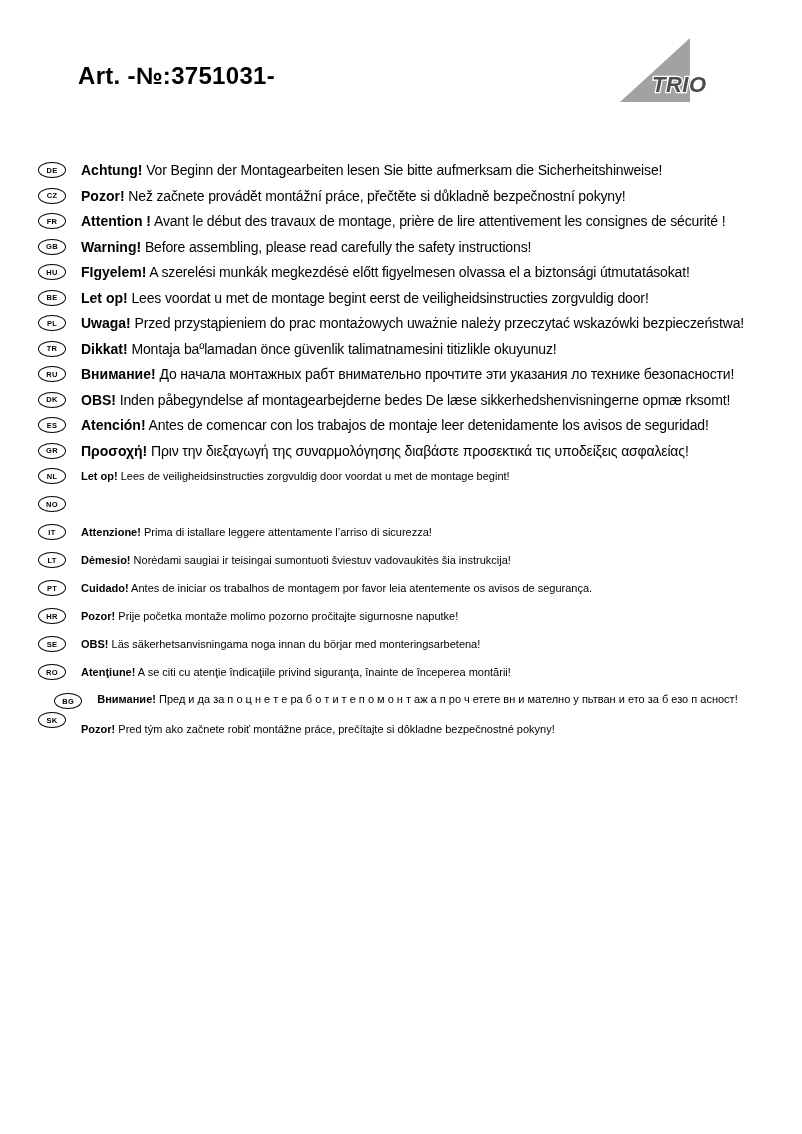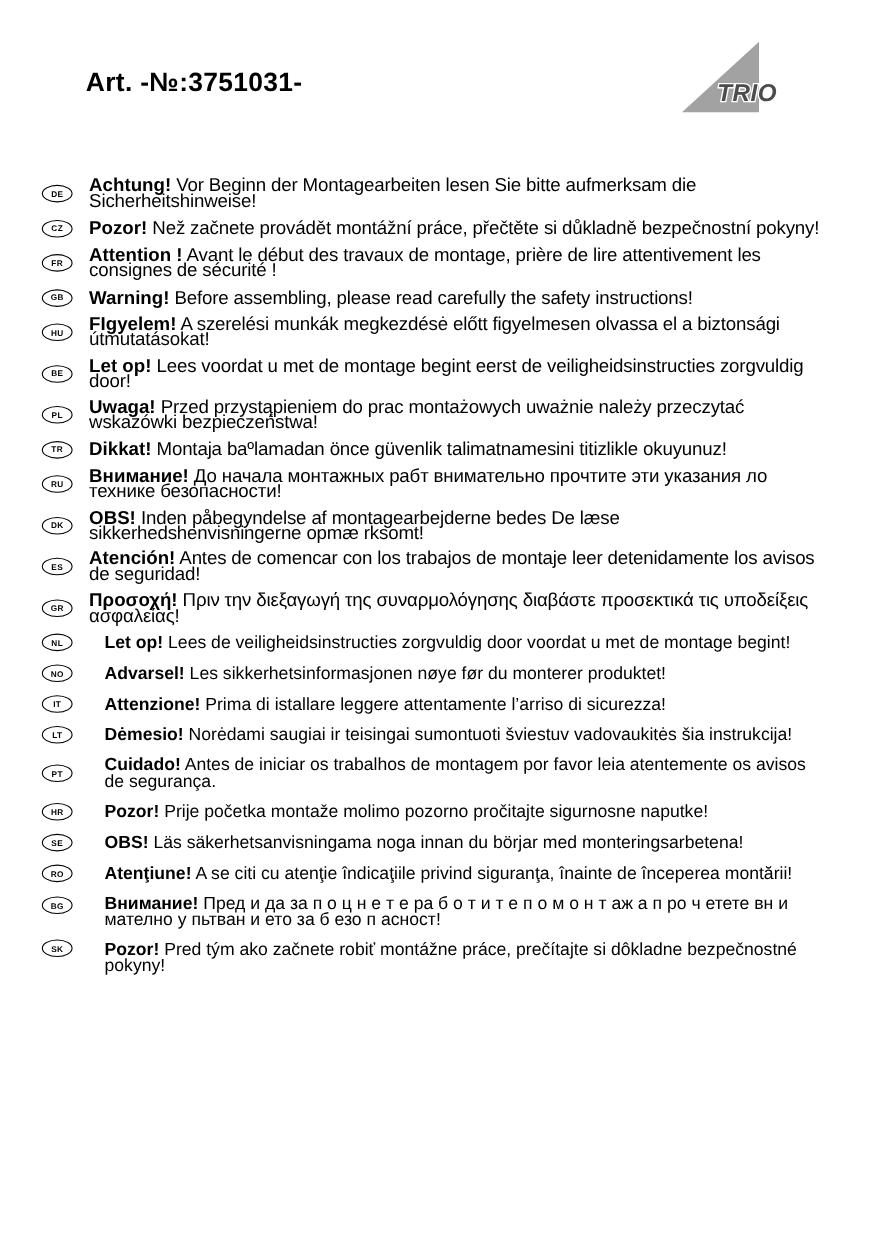--- a/index.html
+++ b/index.html
@@ -43,31 +43,31 @@
     border:1.6px solid #000;
     border-radius:50%;
     display:flex; align-items:center; justify-content:center;
     font-size:7.5px; font-weight:bold;
     letter-spacing:0.3px;
     margin-right:15px;
     background:#fff;
   }
   .notice-text {
     margin:0;
-    font-size:17px;
+    font-size:14px;
     line-height:14px;
     letter-spacing:-0.15px;
     white-space:normal;
   }
   .notice-text b { letter-spacing:0; }
 
   
   .notice-row:nth-child(n+13) { margin-bottom:12px; }
   .notice-row:nth-child(n+13) .notice-text {
-    font-size:16px; line-height:15px; letter-spacing:0;margin-left:14px;
+    font-size:11px; line-height:15px; letter-spacing:0;
   }
   
   .notice-row.two-line { align-items:flex-start;justify-content:center; }
   .notice-row.two-line .badge { margin-top:1px; }
   .notice-row.two-line .notice-text { line-height:15px; }
   
   .notice-row.badge-raised .badge { transform:translateY(-9px); }
 </style>
 </head>
 <body>
@@ -131,21 +131,20 @@
       <div class="notice-row">
         <span class="badge">GR</span>
         <p class="notice-text"><b>Προσοχή!</b> Πριν την διεξαγωγή της συναρμολόγησης διαβάστε προσεκτικά τις υποδείξεις ασφαλείας!</p>
       </div>
       <div class="notice-row">
         <span class="badge">NL</span>
         <p class="notice-text"><b>Let op!</b> Lees de veiligheidsinstructies zorgvuldig door voordat u met de montage begint!</p>
       </div>
       <div class="notice-row">
         <span class="badge">NO</span>
-        <p class="notice-text"><b>Advarsel!</b> Les sikkerhetsinformasjonen nøye før du monterer produktet!</p>
       </div>
       <div class="notice-row">
         <span class="badge">IT</span>
         <p class="notice-text"><b>Attenzione!</b> Prima di istallare leggere attentamente l’arriso di sicurezza!</p>
       </div>
       <div class="notice-row">
         <span class="badge">LT</span>
         <p class="notice-text"><b>Dėmesio!</b> Norėdami saugiai ir teisingai sumontuoti šviestuv vadovaukitės šia instrukcija!</p>
       </div>
       <div class="notice-row">

